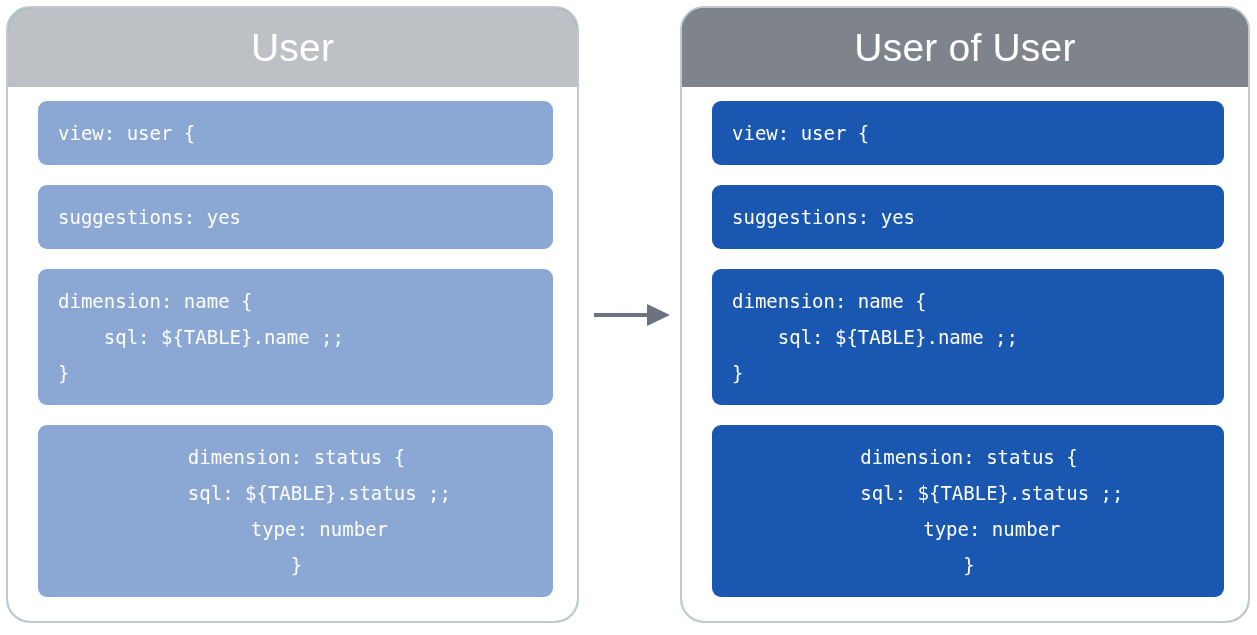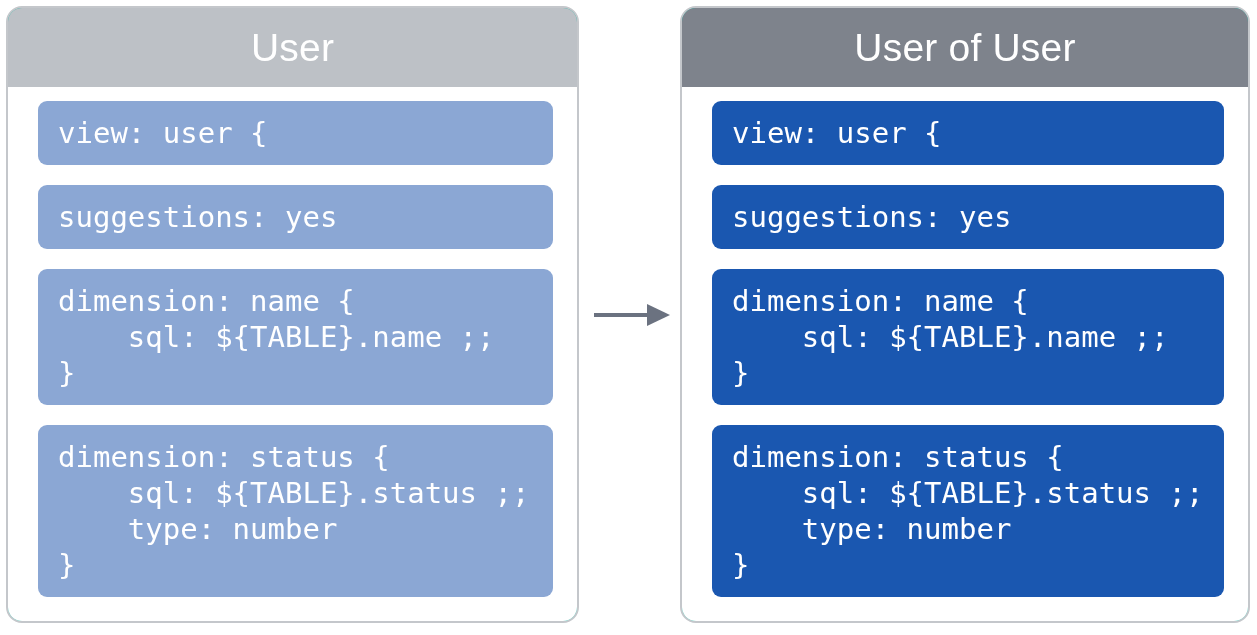--- a/index.html
+++ b/index.html
@@ -21,21 +21,21 @@
     width: 1257px;
     height: 635px;
   }
 
   
   .panel {
     position: absolute;
     box-sizing: border-box;
     background: #14b8a6;
     border: 2px solid #c4c7cb;
-    border-radius: 16px;
+    border-radius: 24px;
     overflow: hidden;
   }
   .panel-left {
     left: 6px;
     top: 6px;
     width: 573px;
     height: 617px;
   }
   .panel-right {
     left: 680px;
@@ -78,27 +78,27 @@
     box-sizing: border-box;
   }
 
   
   .code-block {
     box-sizing: border-box;
     border-radius: 9px;
     padding: 14px 18px 14px 20px;
     margin-bottom: 20px;
     font-family: "DejaVu Sans Mono", "Liberation Mono", monospace;
-    font-size: 29px;
+    font-size: 19px;
     line-height: 36px;
     color: #ffffff;
     white-space: pre;
     overflow: hidden;
   }
-  .code-block:last-child { margin-bottom: 17px; }
+  .code-block:last-child { margin-bottom: 17px; text-align: center; }
 
   .panel-left  .code-block { background: #8ba7d4; }
   .panel-right .code-block { background: #1a57b0; }
 
   
   .arrow {
     position: absolute;
     left: 592px;
     top: 300px;
     width: 80px;

